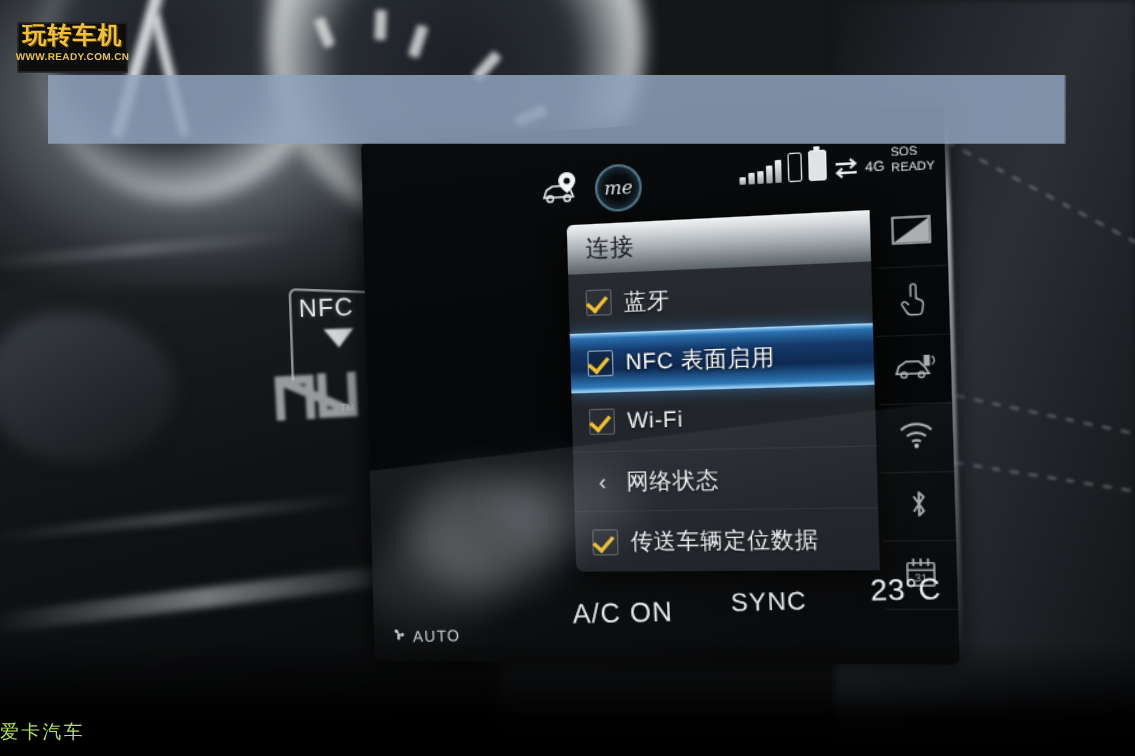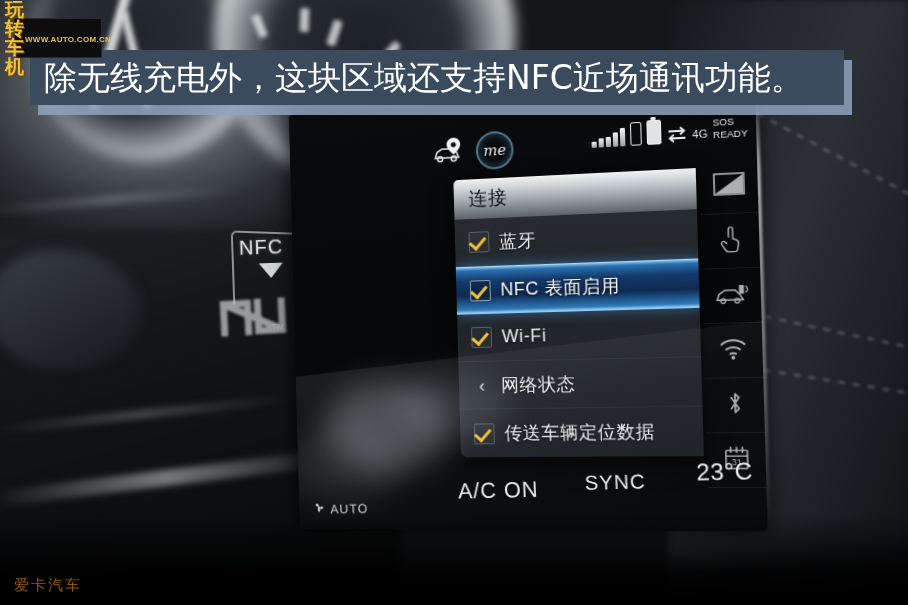--- a/index.html
+++ b/index.html
@@ -29,21 +29,21 @@
   .vent-blob{position:absolute;border-radius:44% 56% 50% 50%;filter:blur(6px);}
 
   
   .leather{position:absolute;right:0;top:0;width:240px;height:605px;
     background:linear-gradient(110deg,#14161a 0%,#23262a 22%,#2c3035 45%,#1e2125 70%,#101215 100%);filter:blur(3px);}
   .stitch{position:absolute;height:2px;background:repeating-linear-gradient(90deg,#9aa0a3 0px,#9aa0a3 7px,transparent 7px,transparent 15px);
     filter:blur(1.4px);opacity:.55;}
 
   
   .logo-box{position:absolute;left:14px;top:18px;width:88px;height:40px;background:#0d0d0d;border:1px solid #2a2a2a;
-    display:flex;align-items:center;justify-content:center;box-sizing:border-box;}
+    display:flex;flex-direction:column;align-items:center;justify-content:flex-start;box-sizing:border-box;}
   .logo-main{font-size:19px;font-weight:bold;color:#f0c23a;letter-spacing:1px;line-height:1;
     text-shadow:1px 1px 0 #6b4a05;}
   .logo-sub{font-size:8px;color:#e8c24a;letter-spacing:.3px;margin-top:3px;font-weight:bold;}
 
   
   .caption-shadow{position:absolute;left:38px;top:60px;width:814px;height:55px;background:#8ea3bd;opacity:.85;}
   .caption{position:absolute;left:30px;top:50px;width:814px;height:55px;background:#3b4b5e;
     display:flex;align-items:center;box-sizing:border-box;padding-left:14px;}
   .caption span{font-size:33px;color:#ffffff;letter-spacing:0px;line-height:1;white-space:nowrap;
     font-family:"DejaVu Sans","Liberation Sans",sans-serif;}
@@ -129,21 +129,21 @@
   
   .climate{position:absolute;left:0;bottom:18px;width:470px;height:46px;
     display:flex;align-items:center;transform:rotate(-1.2deg);}
   .cl-auto{position:absolute;left:14px;bottom:-2px;display:flex;align-items:center;gap:5px;}
   .cl-auto span{font-size:13px;color:#cfd4d8;letter-spacing:1.2px;}
   .cl-ac{position:absolute;left:168px;bottom:9px;font-size:22px;color:#e9edf0;letter-spacing:1px;}
   .cl-sync{position:absolute;left:296px;bottom:16px;font-size:20px;color:#e9edf0;letter-spacing:1px;}
   .cl-temp{position:absolute;right:12px;bottom:22px;font-size:23px;color:#eef1f4;letter-spacing:.5px;}
 
   
-  .foot{position:absolute;left:14px;bottom:10px;font-size:15px;color:#a16207;letter-spacing:2px;opacity:.92;}
+  .foot{position:absolute;left:0;bottom:10px;font-size:15px;color:#bef264;letter-spacing:2px;opacity:.92;}
   .bottom-fade{position:absolute;left:0;bottom:0;width:908px;height:90px;
     background:linear-gradient(180deg,rgba(0,0,0,0),rgba(0,0,0,.92) 65%,#000 100%);}
 </style>
 </head>
 <body>
 
 <div id="stage">
 
   <div class="bg-base"></div>
 
@@ -331,25 +331,22 @@
       </div>
 
       <div class="sheen"></div>
       <div class="glare a"></div>
       <div class="glare b"></div>
       <div class="glare c"></div>
     </div>
   </div>
 
   <div class="caption-shadow"></div>
-  <div class="caption">
-    <span>除无线充电外，这块区域还支持NFC近场通讯功能。</span>
-  </div>
 
   <div class="logo-box">
     <div class="logo-main">玩转车机</div>
-    <div class="logo-sub">WWW.AUTO.COM.CN</div>
+    <div class="logo-sub">WWW.READY.COM.CN</div>
   </div>
 
   <div class="bottom-fade"></div>
   <div class="foot">爱卡汽车</div>
 
 </div>
 
 </body></html>

